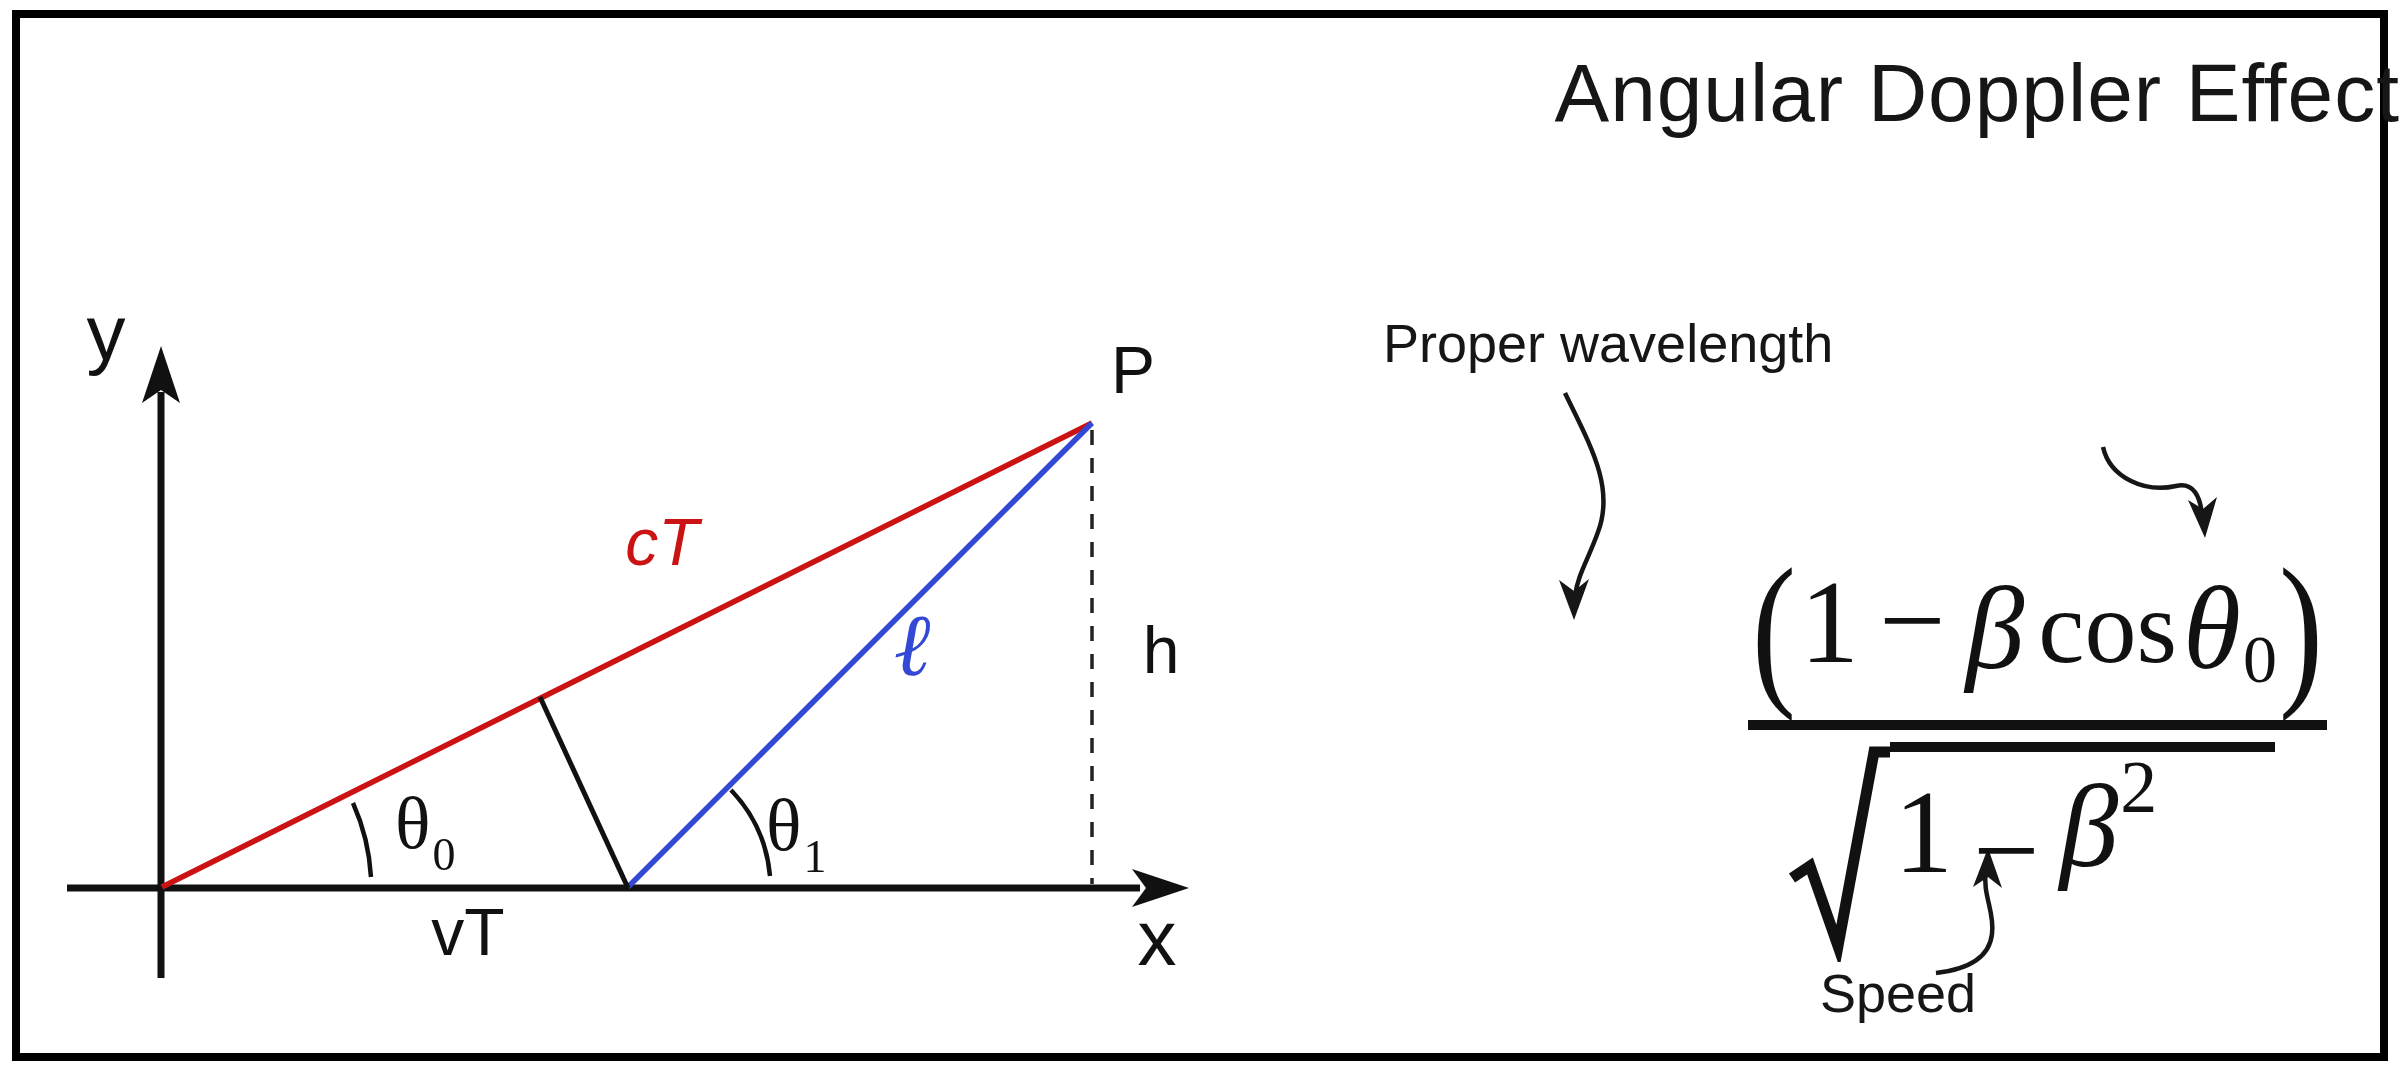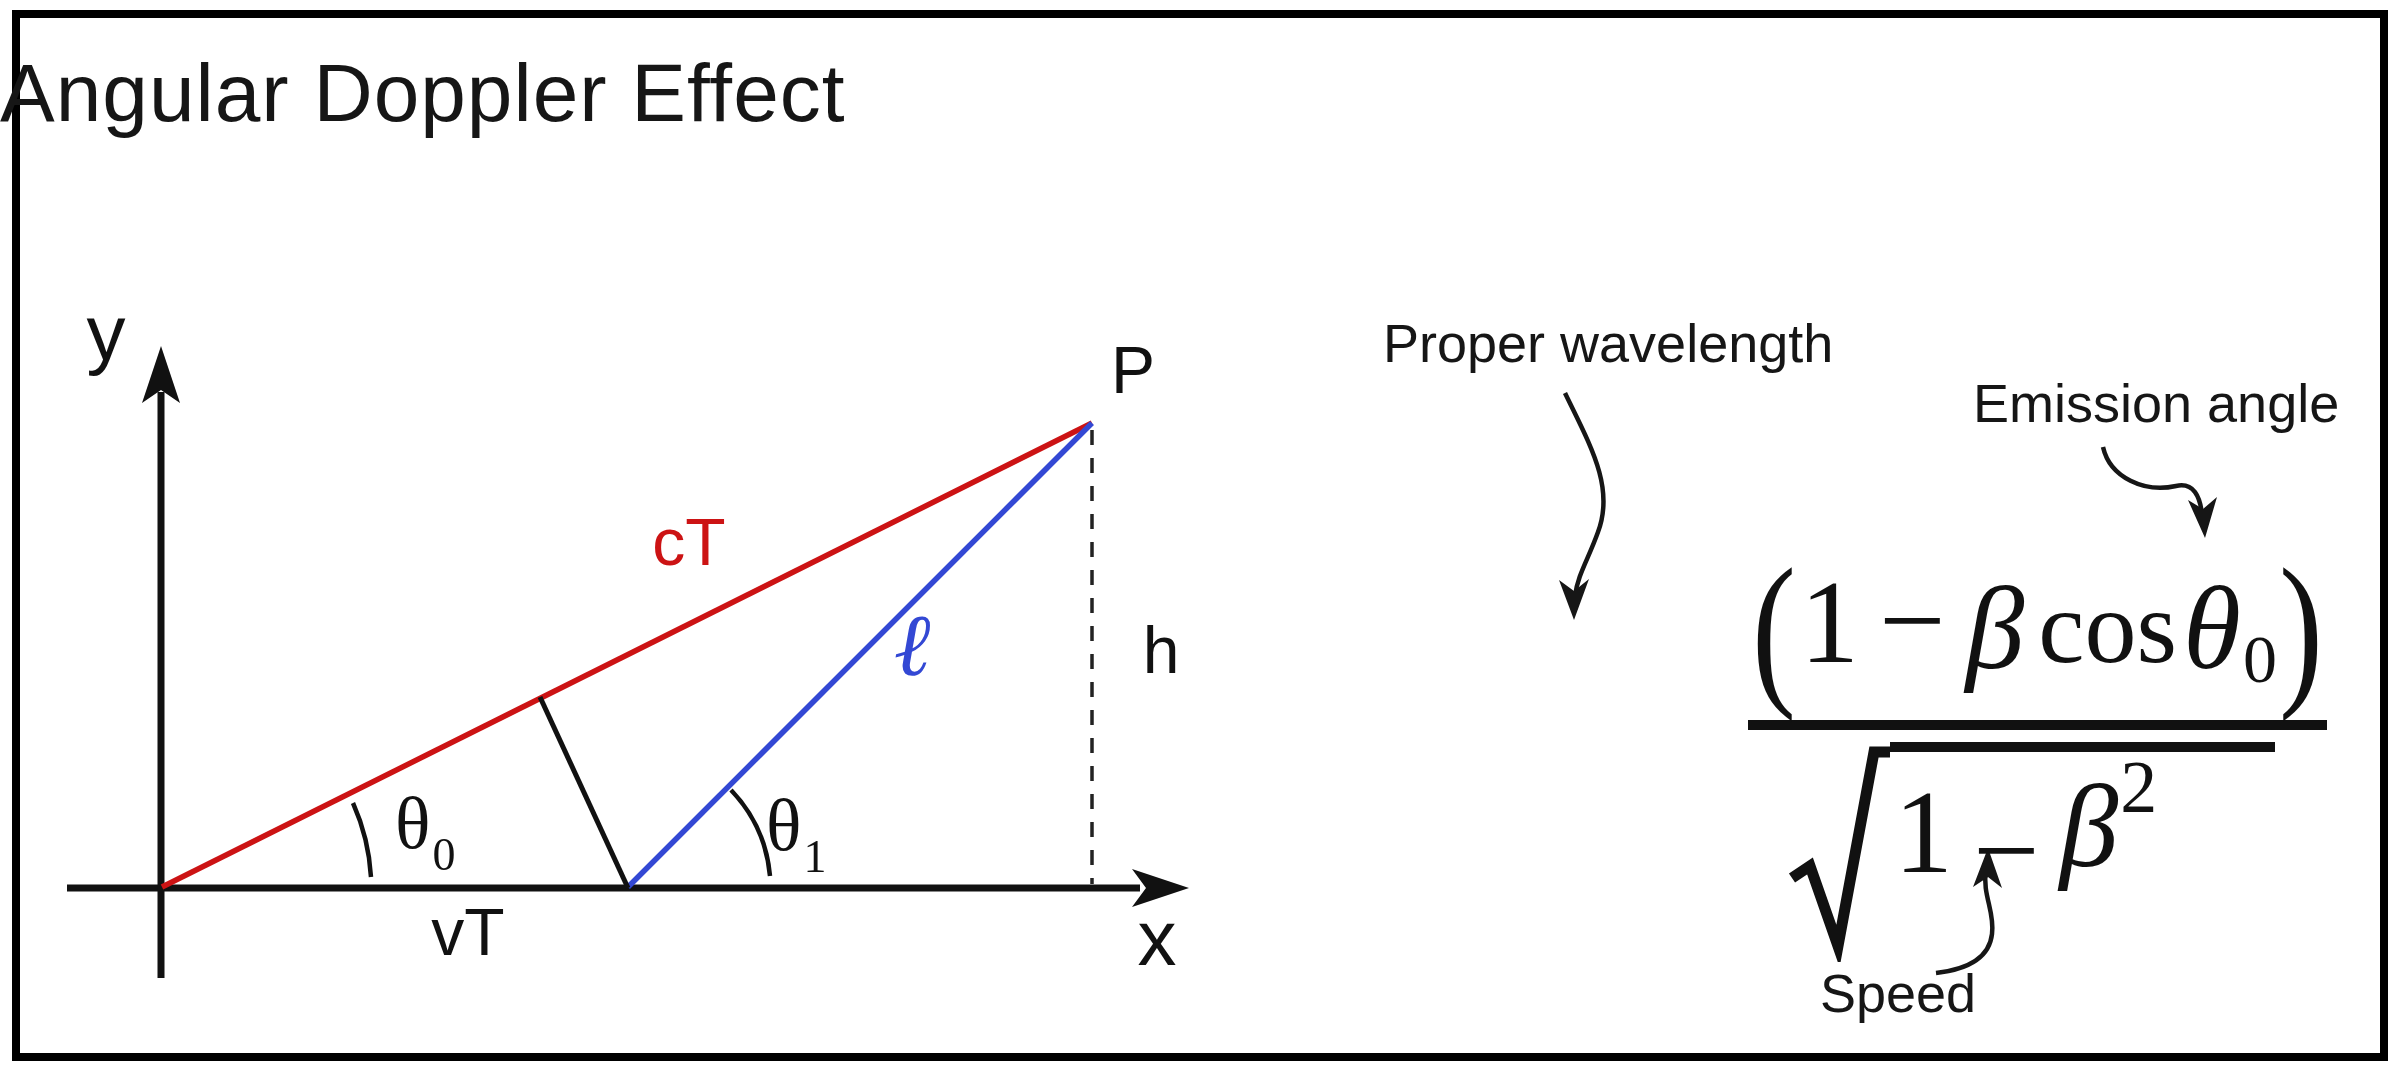--- a/index.html
+++ b/index.html
@@ -2,21 +2,21 @@
 <html><head>
 <meta charset="utf-8">
 <style>
   html,body{margin:0;padding:0;background:#fff;}
   .canvas{
     position:relative;width:2400px;height:1071px;background:#ffffff;
     font-family:"Liberation Sans",sans-serif;color:#111;overflow:hidden;
   }
   .frame{position:absolute;left:12px;top:10px;right:12px;bottom:10px;border:8px solid #000;}
   .title{
-    position:absolute;left:0;right:0;top:46px;text-align:left;
+    position:absolute;left:0;right:0;top:46px;text-align:right;
     font-size:82px;letter-spacing:1px;color:#161616;
   }
   svg.overlay{position:absolute;left:0;top:0;width:2400px;height:1071px;}
   .lbl{position:absolute;transform:translate(-50%,-50%);line-height:1;white-space:nowrap;}
   .axis-lbl{font-size:78px;}
   .seg-lbl{font-size:66px;}
   .c-red{color:#cc1314;}
   .c-blue{color:#3348d4;}
   .ell{font-family:"DejaVu Serif","Liberation Serif",serif;font-style:italic;font-size:88px;}
   .theta-lbl{position:absolute;line-height:1;font-family:"Liberation Serif","DejaVu Serif",serif;}
@@ -74,34 +74,33 @@
     <polygon points="1574,620 1559,580 1574,591 1589,579" fill="#161616"></polygon>
     <path d="M 2103 447 C 2110 478 2145 493 2176 486 C 2194 482 2200 497 2202 514" fill="none" stroke="#161616" stroke-width="4.5"></path>
     <polygon points="2205,538 2188,500 2203,509 2217,497" fill="#161616"></polygon>
     <path d="M 1936 973 C 1962 970 1989 961 1992 934 C 1995 911 1982 895 1986 870" fill="none" stroke="#161616" stroke-width="4.5"></path>
     <polygon points="1988,848 1973,887 1988,877 2002,888" fill="#161616"></polygon>
   </svg>
 
   <div class="lbl axis-lbl" style="left:106px;top:333px;">y</div>
   <div class="lbl axis-lbl" style="left:1157px;top:938px;">x</div>
   <div class="lbl seg-lbl" style="left:468px;top:932px;">vT</div>
-  <div class="lbl seg-lbl c-red" style="left:689px;top:542px;">cT</div>
+  <div class="lbl seg-lbl c-red" style="left:662px;top:542px;font-style:italic;">cT</div>
   <div class="lbl ell c-blue" style="left:912px;top:645px;">ℓ</div>
   <div class="lbl seg-lbl" style="left:1161px;top:650px;">h</div>
   <div class="lbl seg-lbl" style="left:1133px;top:370px;">P</div>
 
   <div class="theta-lbl" style="left:395px;top:786px;">
     <span class="theta-base">θ</span><span class="theta-sub">0</span>
   </div>
   <div class="theta-lbl" style="left:766px;top:788px;">
     <span class="theta-base">θ</span><span class="theta-sub">1</span>
   </div>
 
   <div class="ann-lbl" style="left:1383px;top:316px;">Proper wavelength</div>
-  <div class="ann-lbl" style="left:1973px;top:376px;">Emission angle</div>
   <div class="ann-lbl" style="left:1820px;top:946px;margin-top:20px;">Speed</div>
 
 
   <div class="frac mathfont">
     <div class="num">
       <span class="paren">(</span>
       <span class="one">1</span>
       <span class="op">−</span>
       <span class="it">β</span>
       <span class="cosword">cos</span>

